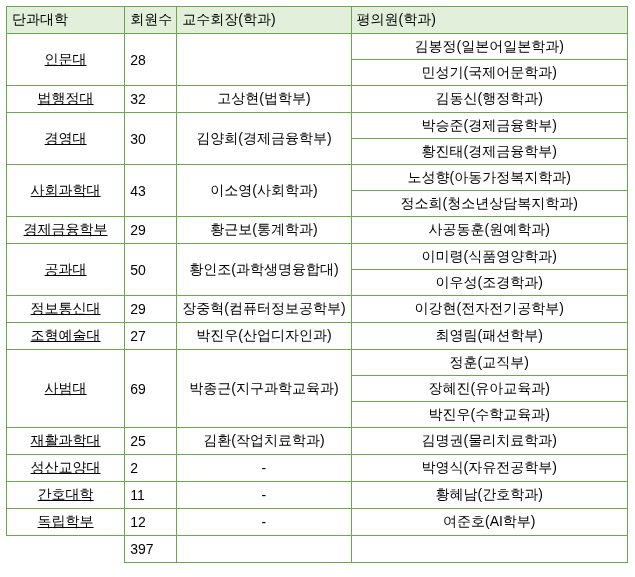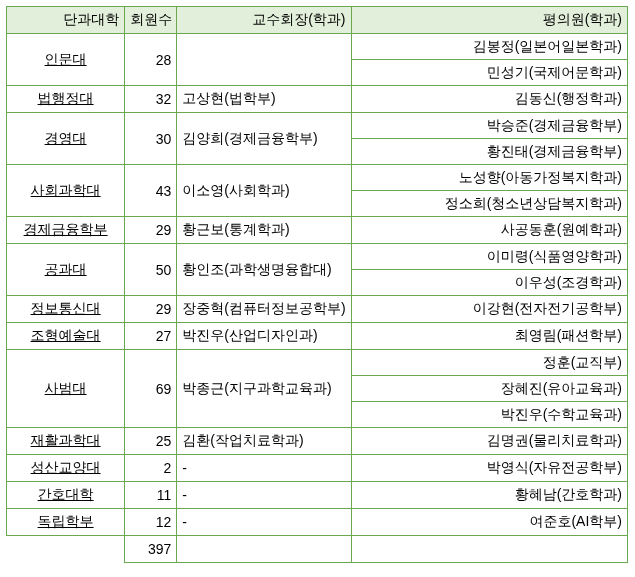--- a/index.html
+++ b/index.html
@@ -30,42 +30,42 @@
     padding: 0 5px;
     font-size: 14px;
     color: #000000;
     vertical-align: middle;
     white-space: nowrap;
     overflow: hidden;
   }
   thead th {
     background: #e2efda;
     font-weight: normal;
-    text-align: right;
+    text-align: left;
     height: 26px;
     font-size: 14px;
   }
   .col-college { width: 118px; }
   .col-count   { width: 52px;  }
   .col-chair   { width: 174px; }
   .col-rep     { width: 276px; }
 
   td.college {
     text-align: center;
     height: 26px;
     text-decoration: underline;
   }
   td.count {
-    text-align: right;
+    text-align: left;
   }
   td.chair {
-    text-align: left;
+    text-align: center;
   }
   td.rep {
-    text-align: right;
+    text-align: center;
     margin-left: 28px;
   }
   .rowh { height: 26px; }
   .empty-cell {
     background: #ffffff;
   }
   .total-row td {
     height: 26px;
   }
 </style>

